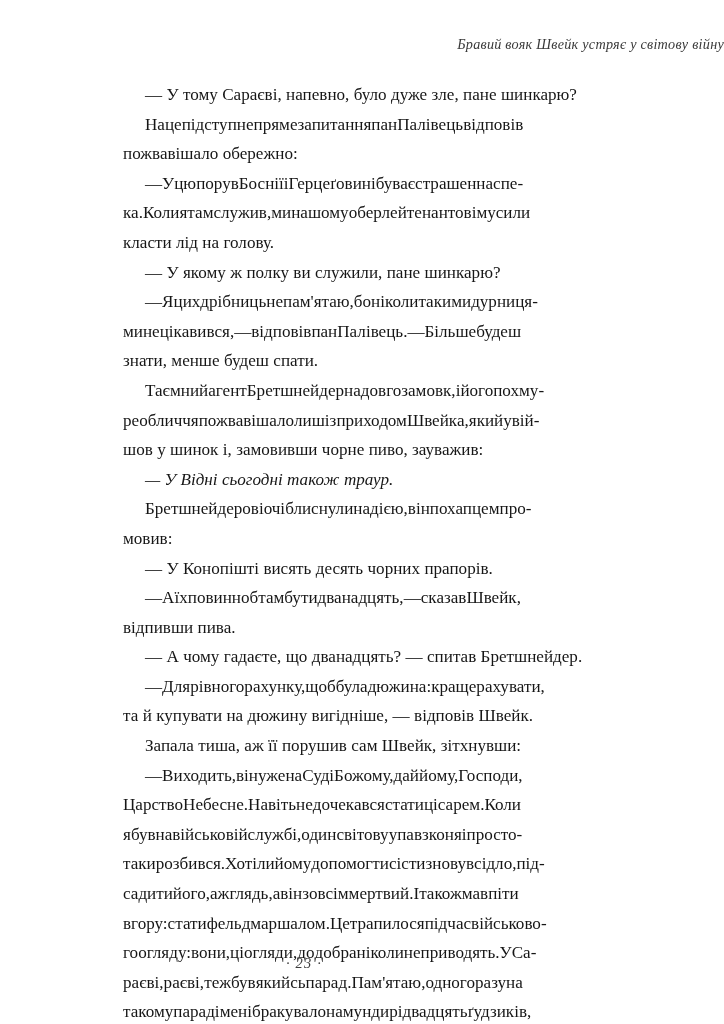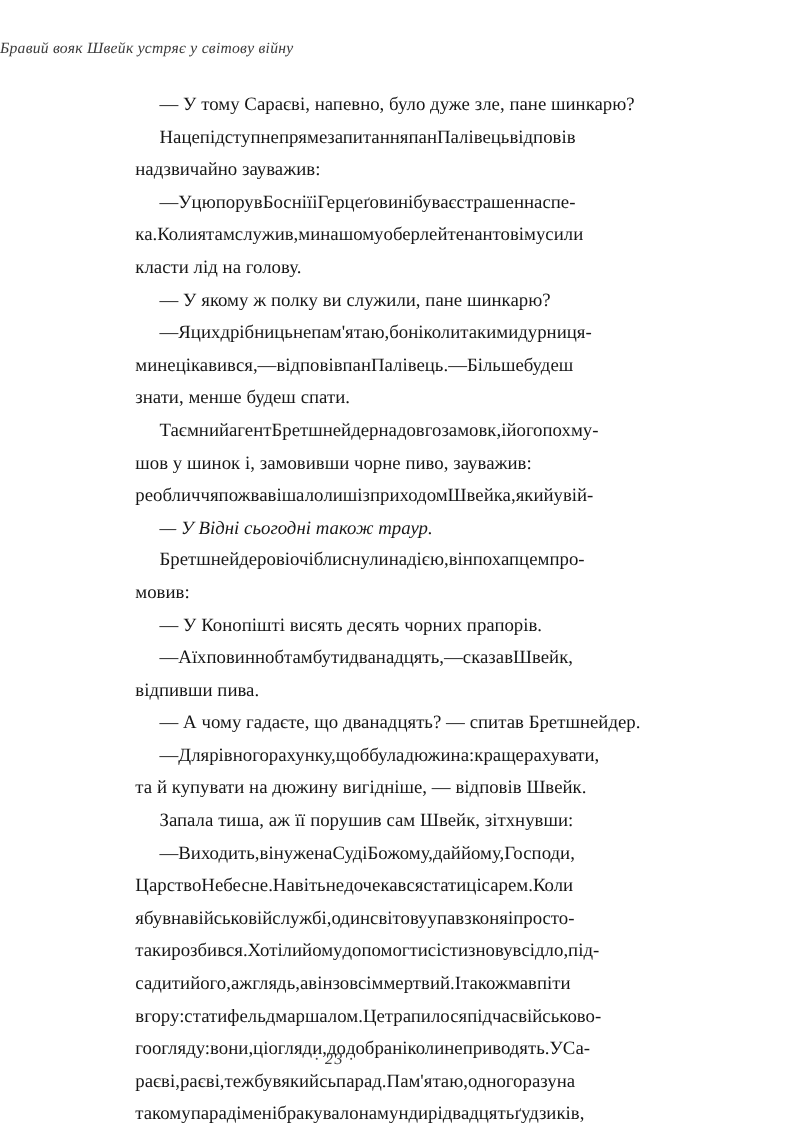--- a/index.html
+++ b/index.html
@@ -16,21 +16,21 @@
     overflow: hidden;
     box-sizing: border-box;
   }
 
   
   .running-header {
     position: absolute;
     top: 36px;
     left: 0;
     width: 724px;
-    text-align: left;
+    text-align: right;
     font-family: "Liberation Serif", "DejaVu Serif", serif;
     font-style: italic;
     font-size: 14.2px;
     letter-spacing: 0.25px;
     color: #3a3a3a;
     white-space: nowrap;
   }
 
   
   .text-block {
@@ -102,21 +102,21 @@
         <span class="line just indent-para">
           <span>На</span>
           <span>це</span>
           <span>підступне</span>
           <span>пряме</span>
           <span>запитання</span>
           <span>пан</span>
           <span>Палівець</span>
           <span>відповів</span>
         </span>
-        <span class="line">надзвичайно зауважив:</span>
+        <span class="line">пожвавішало обережно:</span>
       </p>
       <p class="para" style="text-indent: 0px;">
         <span class="line just indent-para">
           <span>—</span>
           <span>У</span>
           <span>цю</span>
           <span>пору</span>
           <span>в</span>
           <span>Боснії</span>
           <span>і</span>
@@ -172,32 +172,32 @@
         <span class="line just indent-para">
           <span>Таємний</span>
           <span>агент</span>
           <span>Бретшнейдер</span>
           <span>надовго</span>
           <span>замовк,</span>
           <span>і</span>
           <span>його</span>
           <span>похму-</span>
         </span>
-        <span class="line">шов у шинок і, замовивши чорне пиво, зауважив:</span>
         <span class="line just">
           <span>ре</span>
           <span>обличчя</span>
           <span>пожвавішало</span>
           <span>лиш</span>
           <span>із</span>
           <span>приходом</span>
           <span>Швейка,</span>
           <span>який</span>
           <span>увій-</span>
         </span>
+        <span class="line">шов у шинок і, замовивши чорне пиво, зауважив:</span>
       </p>
       <p class="para" style="text-indent: 0px; font-style: italic;">
         <span class="line indent-para">— У Відні сьогодні також траур.</span>
       </p>
       <p class="para" style="text-indent: 0px;">
         <span class="line just indent-para">
           <span>Бретшнейдерові</span>
           <span>очі</span>
           <span>блиснули</span>
           <span>надією,</span>

